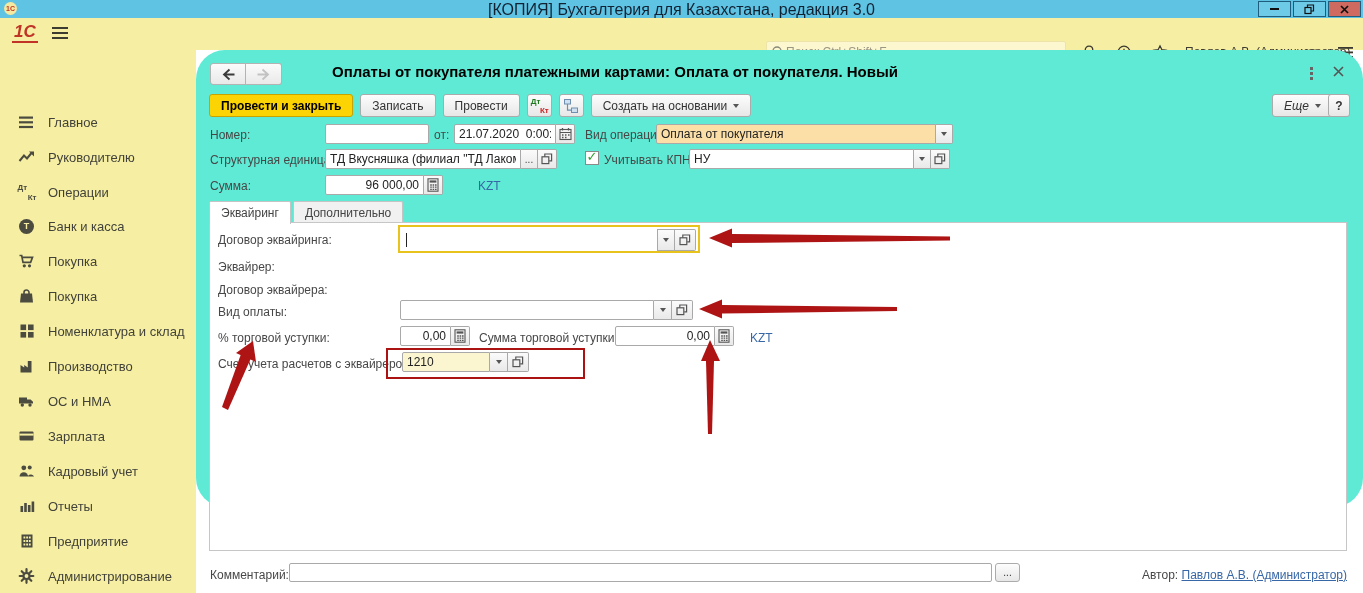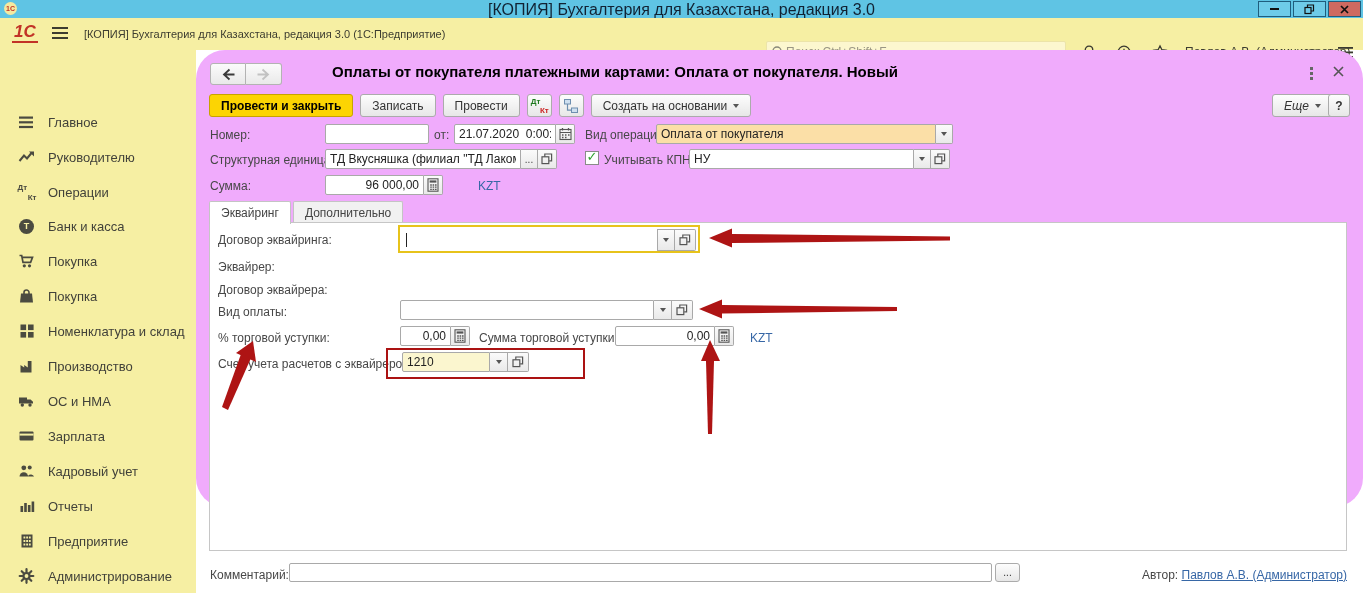--- a/index.html
+++ b/index.html
@@ -32,21 +32,21 @@
   .nav-item { position:absolute; left:0; width:196px; height:30px; display:flex; align-items:center; padding-left:17px; cursor:pointer; }
   .nicon { width:19px; height:17px; margin-right:12px; display:flex; align-items:center; justify-content:center; position:relative; flex:none; }
   .nicon svg { display:block; }
   .nlabel { font-size:13px; color:#42423a; white-space:nowrap; }
   .dtkt-box { position:relative; width:18px; height:17px; font-size:8px; font-weight:bold; color:#4b4b40; }
   .dtkt-box .dt { position:absolute; left:0; top:-1px; }
   .dtkt-box .kt { position:absolute; right:-1px; bottom:-1px; }
   .coin { width:15px; height:15px; border-radius:50%; background:#4b4b40; color:#f6efa3; font-size:9px; font-weight:bold; display:flex; align-items:center; justify-content:center; }
 
   
-  .main { position:absolute; left:196px; top:50px; width:1167px; height:457px; background:#f0abfc;border-radius:29px; }
+  .main { position:absolute; left:196px; top:50px; width:1167px; height:457px; background:#5eead4;border-radius:29px; }
   .navbtns { position:absolute; left:14px; top:13px; display:flex; }
   .navbtn { width:36px; height:22px; border:1px solid #b3b3b3; background:linear-gradient(#fbfbfb,#e9e9e9); display:flex; align-items:center; justify-content:center; cursor:pointer; }
   .navbtn:first-child { border-radius:3px 0 0 3px; }
   .navbtn:last-child { border-radius:0 3px 3px 0; border-left:none; }
   .doc-title { position:absolute; left:136px; top:13px; font-size:15px; font-weight:bold; color:#000; white-space:nowrap; }
   .kebab { position:absolute; left:1108px; top:16px; width:14px; height:14px; display:flex; flex-direction:column; align-items:center; justify-content:center; gap:2px; cursor:pointer; }
   .kebab i { width:3px; height:3px; background:#666; }
   .doc-close { position:absolute; left:1136px; top:15px; cursor:pointer; }
 
   .toolbar { position:absolute; left:13px; top:44px; display:flex; gap:7px; align-items:center; }
@@ -113,21 +113,20 @@
 
   <div class="appbar">
     <span class="logo-1c">1С</span>
     <span class="hamburger">
       <svg width="16" height="13">
           <rect x="0" y="0" width="16" height="2" fill="#3c3c30"></rect>
           <rect x="0" y="5" width="16" height="2" fill="#3c3c30"></rect>
           <rect x="0" y="10" width="16" height="2" fill="#3c3c30"></rect>
         </svg>
     </span>
-    <span class="appbar-title">[КОПИЯ] Бухгалтерия для Казахстана, редакция 3.0  (1С:Предприятие)</span>
     <span class="searchbox">
       <svg width="15" height="15">
           <circle cx="6" cy="6" r="4" fill="none" stroke="#8a8a7a" stroke-width="1.4"></circle>
           <path d="M9 9 L13 13" stroke="#8a8a7a" stroke-width="1.6"></path>
         </svg>
       <input placeholder="Поиск Ctrl+Shift+F" style="">
     </span>
     <span class="ab-icon" style="left:1079px">
       <svg width="16" height="16">
           <path d="M8 2.2 c2.3 0 3.8 1.7 3.8 4 V9.4 l1.4 2.2 H2.8 L4.2 9.4 V6.2 c0-2.3 1.5-4 3.8-4 z" fill="none" stroke="#3a3a30" stroke-width="1.3"></path>

